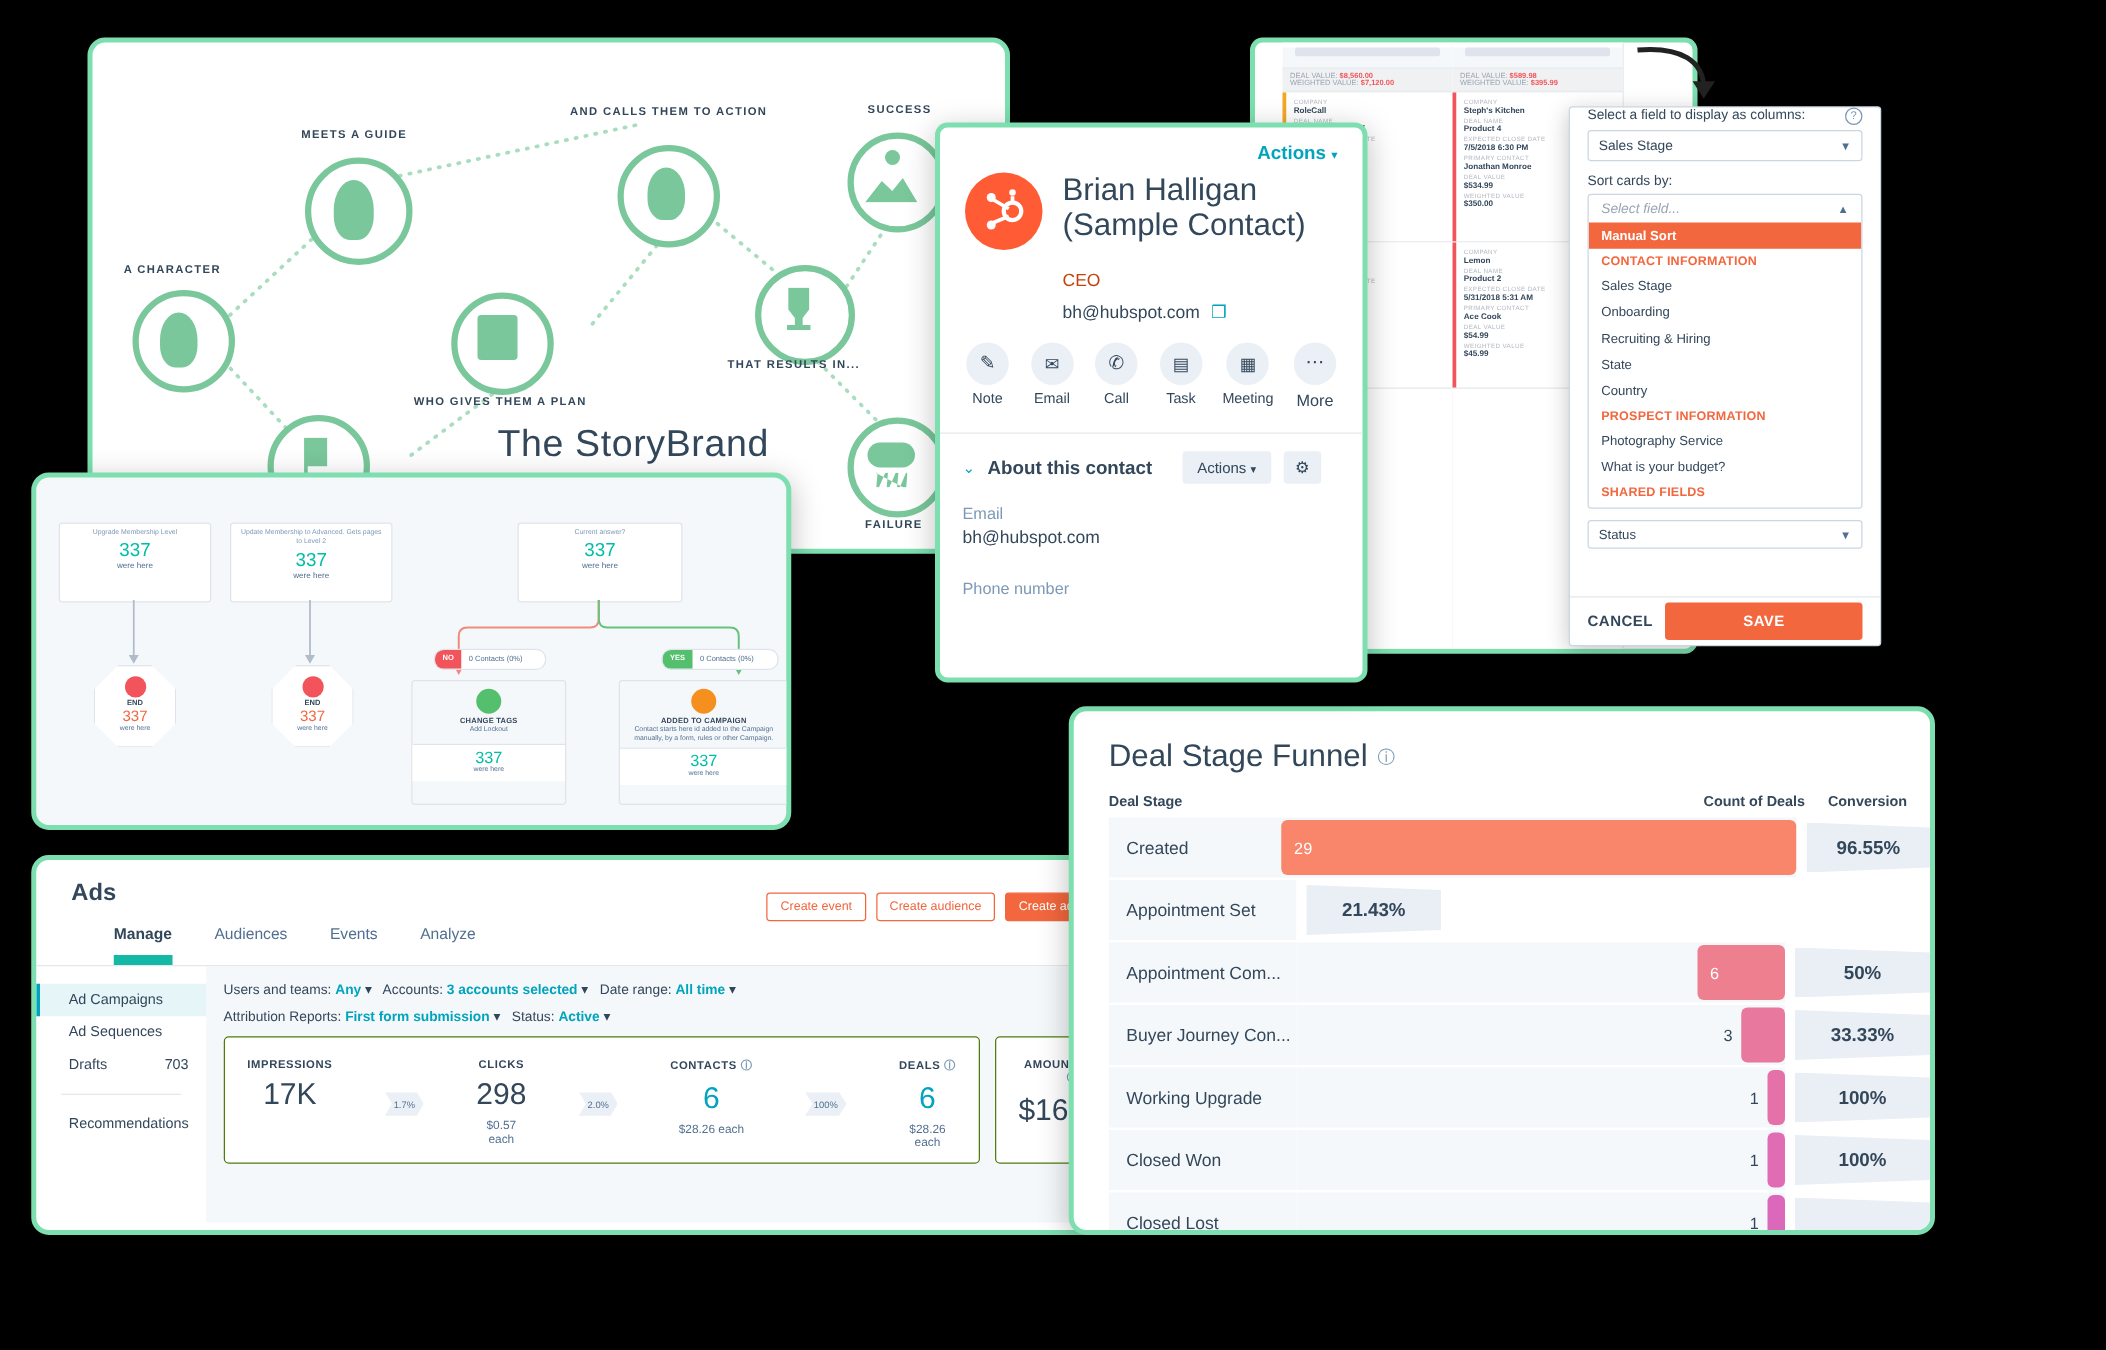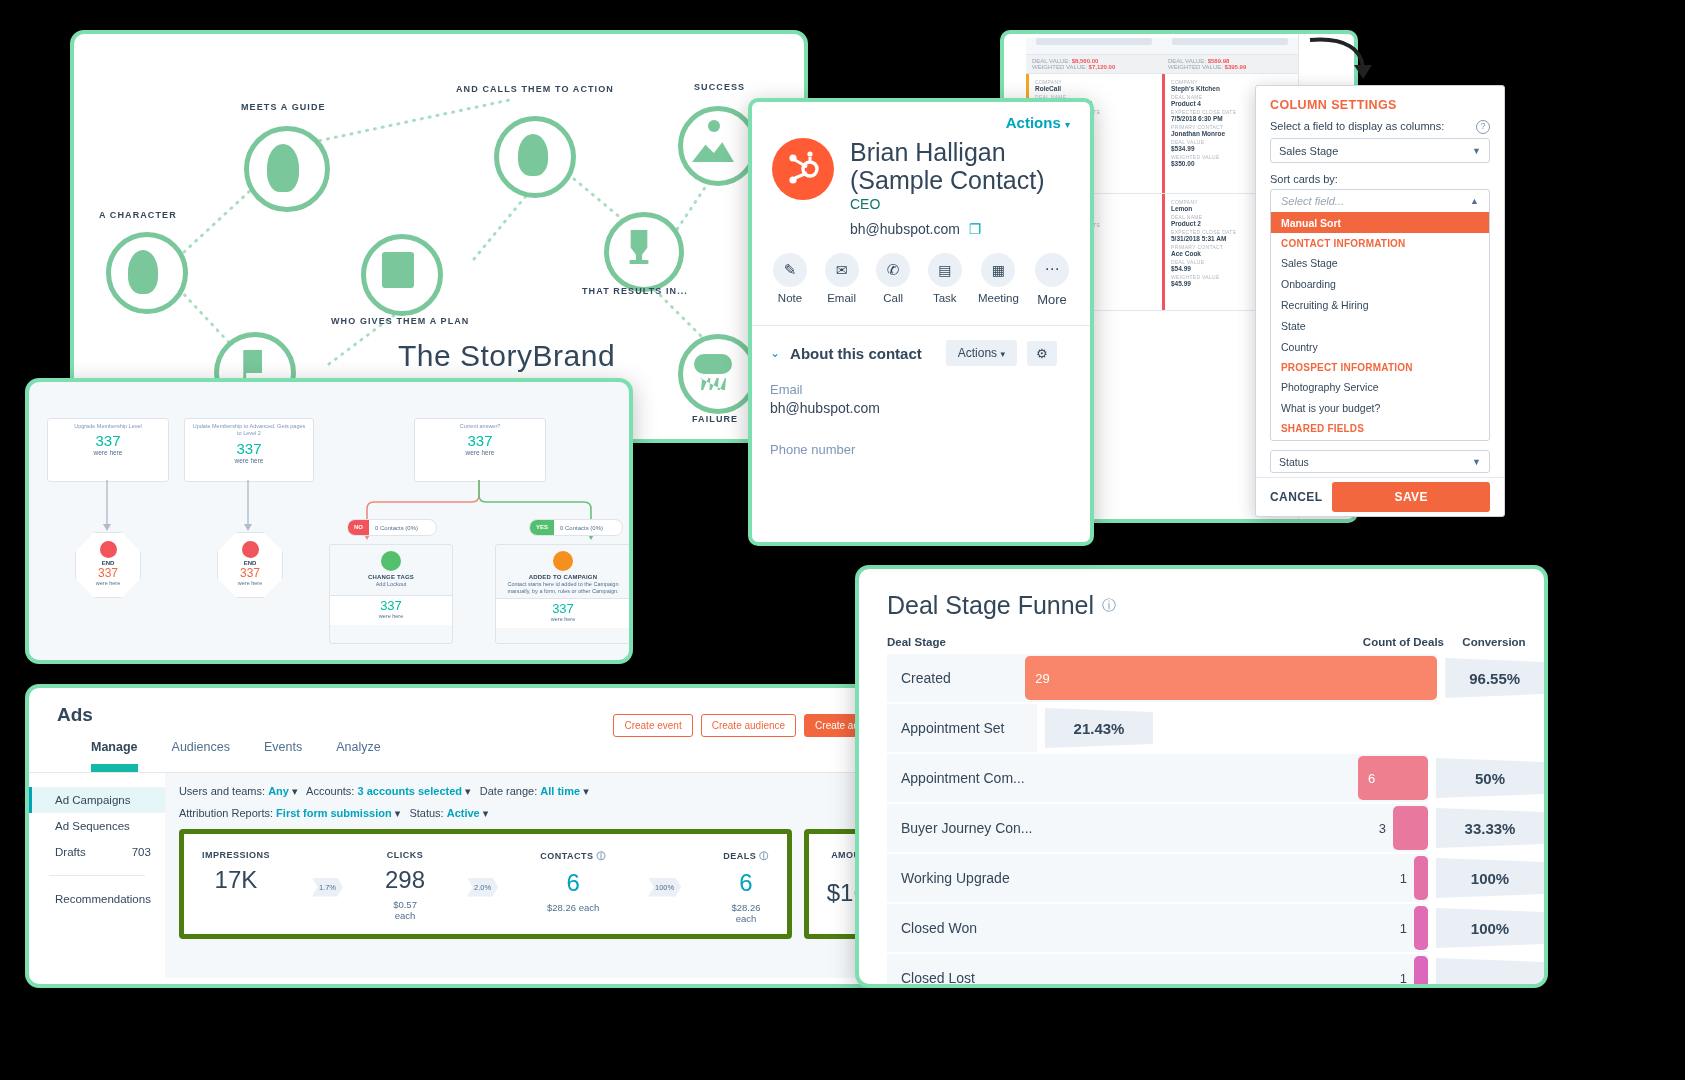--- a/index.html
+++ b/index.html
@@ -87,21 +87,21 @@
   .ads-btn.pri{background:#f2673e;color:#fff;border-color:#f2673e;}
   .ads-body{display:flex;height:205px;}
   .ads-side{width:150px;padding:14px 0 0 0;}
   .ads-si{font-size:11.5px;color:#33475b;padding:7px 0 7px 26px;display:flex;justify-content:space-between;padding-right:14px;}
   .ads-si.act{background:#e5f5f8;border-left:3px solid #00a4bd;padding-left:23px;}
   .ads-sep{height:1px;background:#e5e8eb;margin:10px 20px;}
   .ads-main{flex:1;background:#f5f8fa;padding:12px 0 0 14px;}
   .ads-f{font-size:11px;color:#33475b;margin-bottom:9px;}
   .ads-f a{color:#00a4bd;font-weight:700;text-decoration:none;}
   .ads-cards{display:flex;gap:12px;margin-top:4px;}
-  .ads-card{background:#fff;border:5px solid #4d7c0f;border-radius:4px;padding:16px 4px 10px;display:flex;gap:32px;}
+  .ads-card{background:#fff;border:1px solid #4d7c0f;border-radius:4px;padding:16px 4px 10px;display:flex;gap:32px;}
   .ads-m{text-align:center;padding:0 14px;}
   .ads-mk{font-size:9px;color:#33475b;font-weight:700;letter-spacing:.5px;white-space:nowrap;}
   .ads-mv{font-size:24px;color:#33475b;margin-top:6px;}
   .ads-mv.t{color:#00a4bd;}
   .ads-ms{font-size:9.5px;color:#516f90;margin-top:5px;}
   .ads-chev{align-self:center;background:#eaf0f6;color:#516f90;font-size:7.5px;padding:5px 7px;
             clip-path:polygon(0 0,82% 0,100% 50%,82% 100%,0 100%,18% 50%);margin:0 -4px;}
 
   
   #funnel{left:855px;top:565px;width:685px;height:415px;}
@@ -252,21 +252,20 @@
     </div>
   </div>
 </div>
 
 <svg class="cs-arrow" viewBox="0 0 70 50">
   <path d="M5 5 C40 2 58 14 58 36" stroke="#222" stroke-width="4" fill="none"></path>
   <path d="M58 44 L49 30 L67 30 Z" fill="#222"></path>
 </svg>
 
 <div id="colset">
-  <div class="cs-title">COLUMN SETTINGS</div>
   <div class="cs-lab" style="display:flex;justify-content:space-between;">
     <span>Select a field to display as columns:</span>
     <span style="color:#7c98b6;border:1px solid #7c98b6;border-radius:50%;width:12px;height:12px;font-size:9px;text-align:center;line-height:11px;">?</span>
   </div>
   <div class="cs-sel">
     <span>Sales Stage</span>
     <span style="color:#516f90;font-size:9px;">▼</span>
   </div>
   <div class="cs-lab">Sort cards by:</div>
   <div class="cs-list">
@@ -534,21 +533,21 @@
         <circle cx="27" cy="20" r="7" fill="none" stroke="#fff" stroke-width="3.4"></circle>
         <circle cx="10" cy="9" r="3.6" fill="#fff"></circle>
           <circle cx="10" cy="31" r="3.6" fill="#fff"></circle>
         <circle cx="27" cy="5" r="2.6" fill="#fff"></circle>
         <path d="M12 11 L24 18 M12 29 L24 24 M27 8 L27 13" stroke="#fff" stroke-width="3" fill="none"></path>
       </svg>
     </div>
     <div>
       <div style="font-size:25px;color:#33475b;line-height:1.12;">Brian Halligan</div>
       <div style="font-size:25px;color:#33475b;line-height:1.12;">(Sample Contact)</div>
-      <div style="font-size:14px;color:#0f766e;margin-top:2px;">CEO</div>
+      <div style="font-size:14px;color:#c2410c;margin-top:22px;">CEO</div>
       <div style="font-size:14px;color:#33475b;margin-top:9px;">
         <span>bh@hubspot.com</span>
         <span style="color:#00a4bd;margin-left:5px;">❐</span>
       </div>
     </div>
   </div>
   <div style="display:flex;gap:2px;padding:16px 14px 0;justify-content:space-between;">
     <div style="text-align:center;width:48px;">
       <div style="width:34px;height:34px;border-radius:50%;background:#eaf0f6;margin:0 auto;color:#33475b;font-size:15px;line-height:34px;">✎</div>
       <div style="font-size:11.5px;color:#33475b;margin-top:5px;">Note</div>

